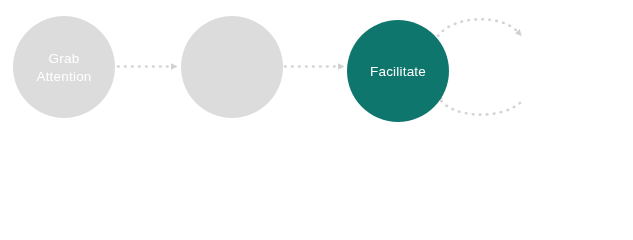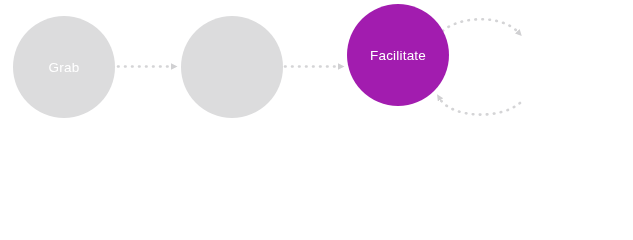--- a/index.html
+++ b/index.html
@@ -66,23 +66,24 @@
 
     <line x1="285" y1="66.5" x2="339" y2="66.5" stroke="#d4d4d6" stroke-width="2.6" stroke-linecap="round" stroke-dasharray="0.6 6.4" marker-end="url(#arrow-r)"></line>
 
     <path d="M 438 36 C 452 16, 500 13, 518 32" fill="none" stroke="#d4d4d6" stroke-width="2.6" stroke-linecap="round" stroke-dasharray="0.6 6.4" marker-end="url(#arrow-c)"></path>
 
     <path d="M 520 103 C 500 120, 452 118, 440 99" fill="none" stroke="#d4d4d6" stroke-width="2.6" stroke-linecap="round" stroke-dasharray="0.6 6.4" marker-end="url(#arrow-c)"></path>
   </svg>
 
   <div class="node" style="left:13px; top:16px; width:102px; height:102px; background:#dcdcdd;">
     <div class="node-label">Grab</div>
+    <div class="node-label l2">Attention</div>
   </div>
 
   <div class="node" style="left:181px; top:16px; width:102px; height:102px; background:#dcdcdd;">
   </div>
 
-  <div class="node" style="left:347px; top:4px; width:102px; height:102px; background:#a21caf;">
+  <div class="node" style="left:347px; top:20px; width:102px; height:102px; background:#0f766e;">
     <div class="node-label">Facilitate</div>
   </div>
 
 
 </div>
 
 </body></html>

